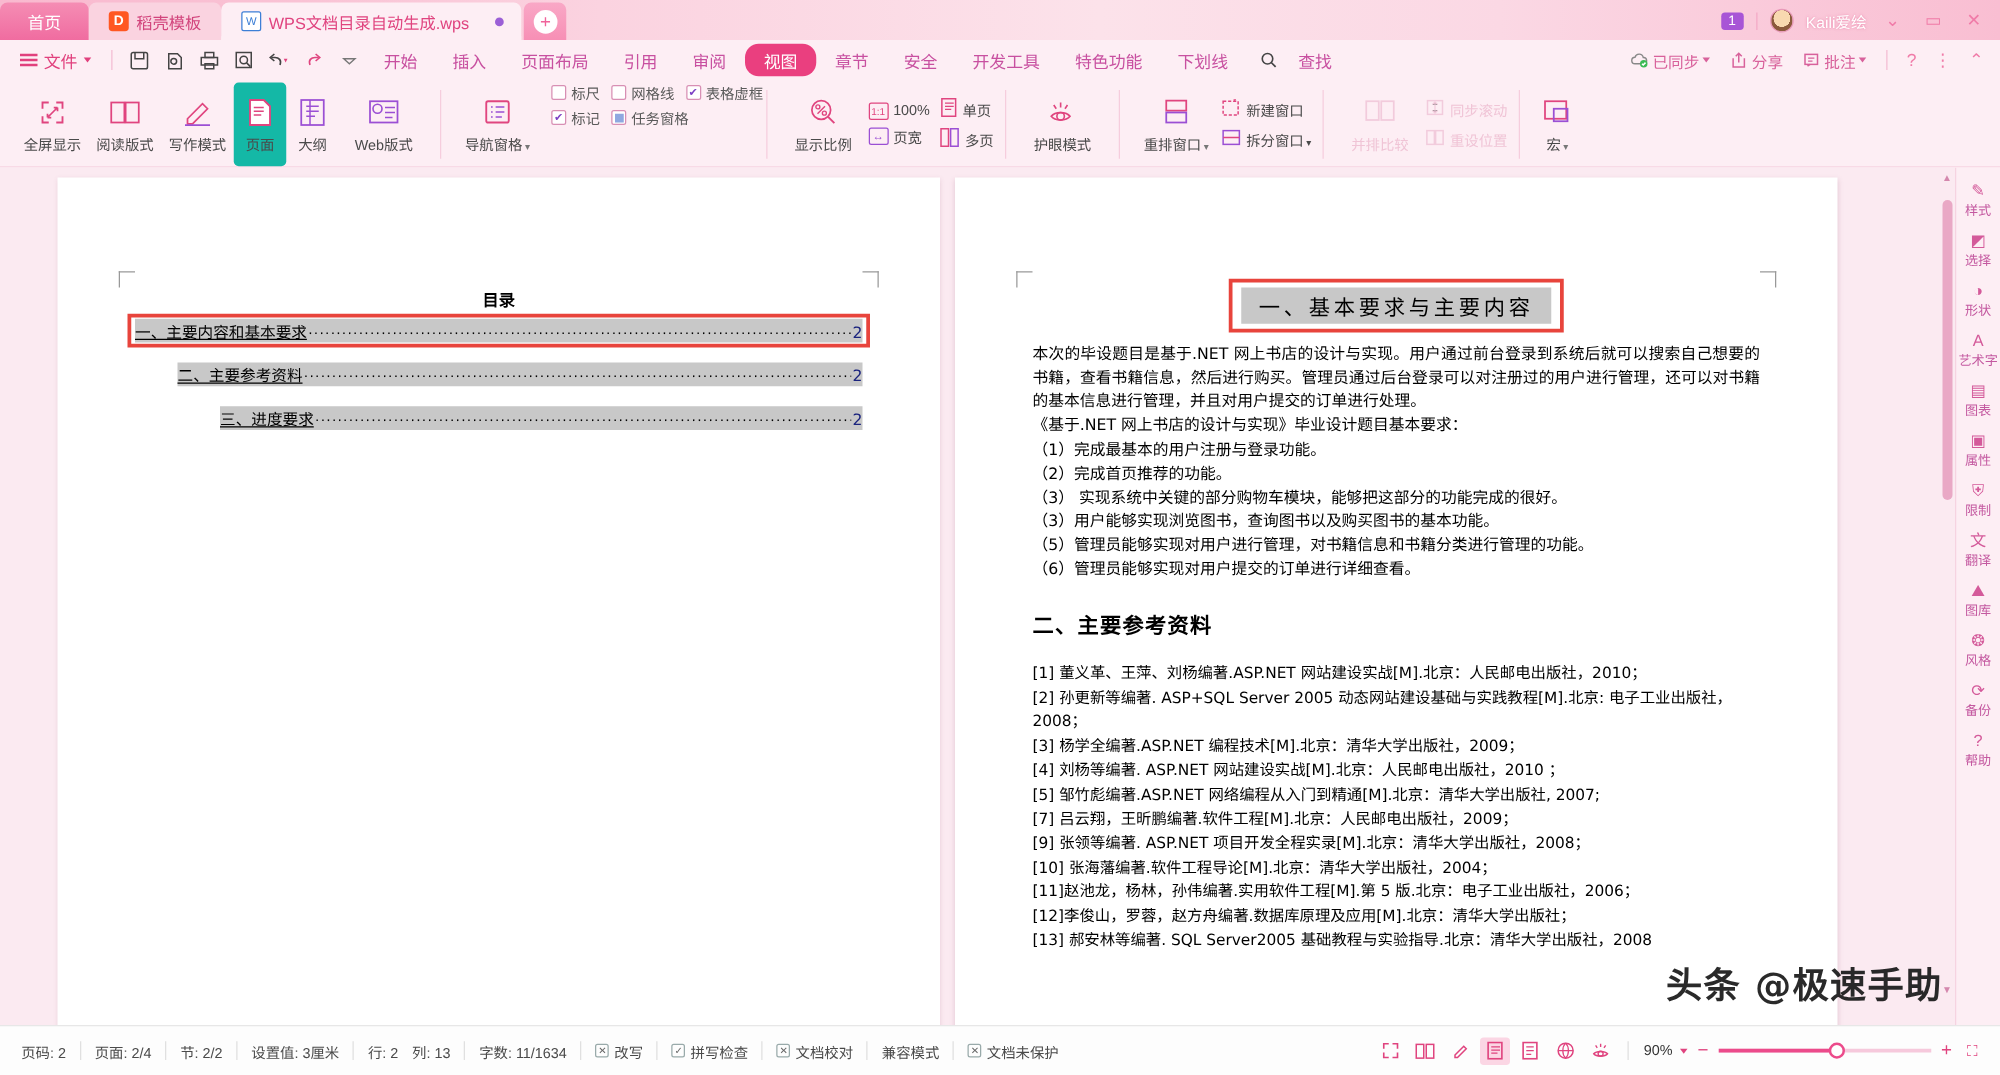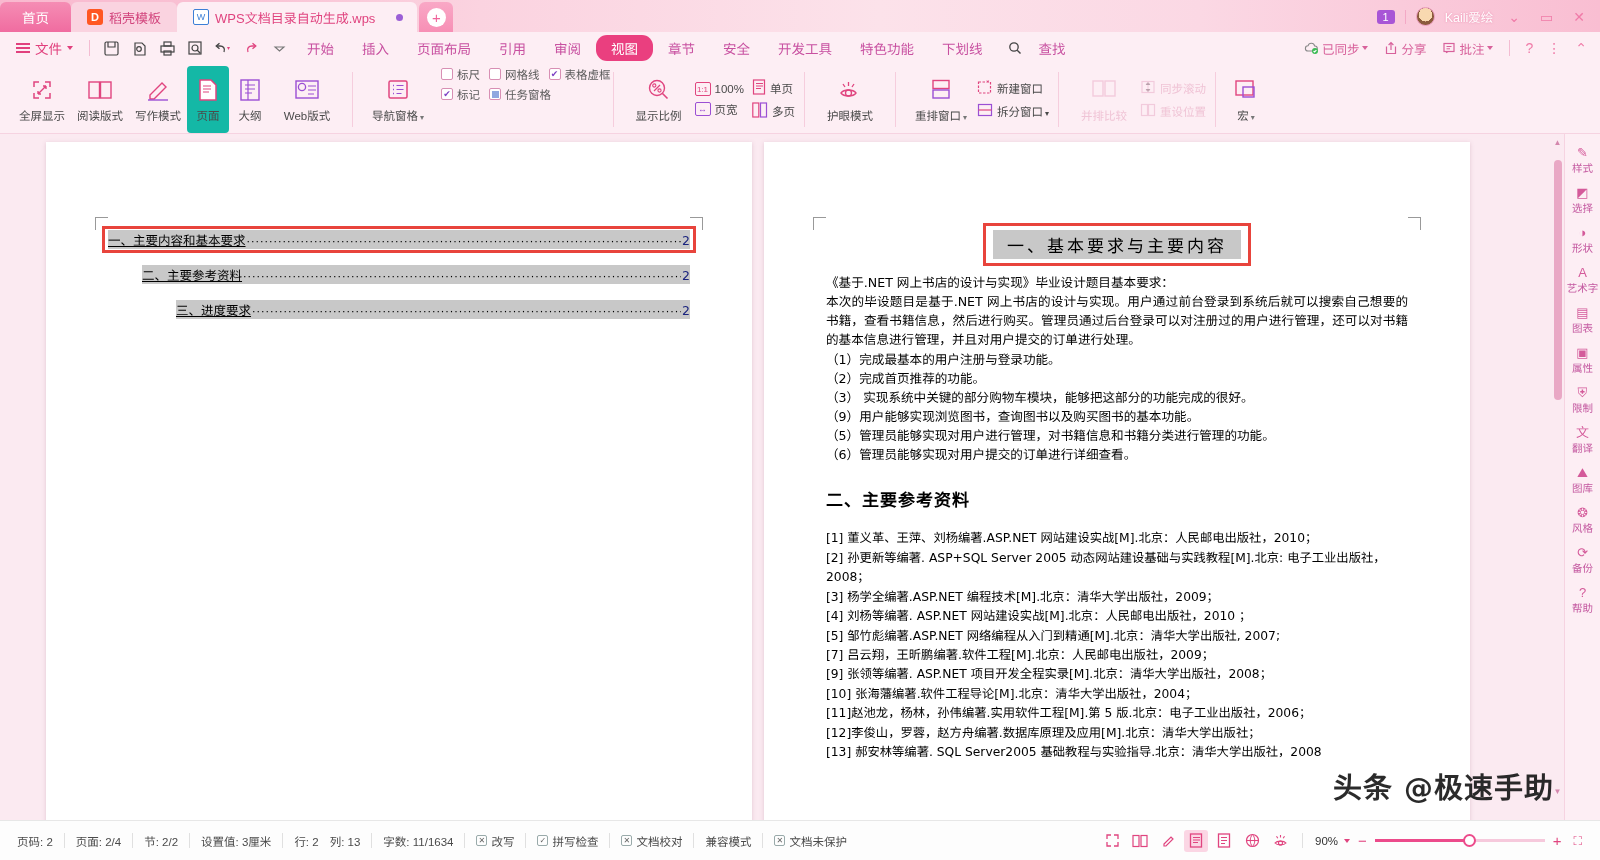--- a/index.html
+++ b/index.html
@@ -607,20 +607,21 @@
 
 <div class="work">
 
   <div class="pages">
 
     <div class="page left">
       <div class="crop tl" style="left:49px;top:75px"></div>
       <div class="crop tr" style="right:49px;top:75px"></div>
 
       <div class="doc-inner">
+        <div class="toc-title">目录</div>
 
         <div style="position:relative">
           <div class="toc-row i1">
             <span class="t">一、主要内容和基本要求</span>
             <span class="dots">·······································································································································</span>
             <span class="pn">2</span>
             <span class="toc-hl"></span>
           </div>
         </div>
 
@@ -641,26 +642,26 @@
     <div class="page right">
       <div class="crop tl" style="left:49px;top:75px"></div>
       <div class="crop tr" style="right:49px;top:75px"></div>
 
       <div class="doc-inner">
         <div class="h1-box">
           <span class="h1-text">一、基本要求与主要内容</span>
           <span class="h1-hl"></span>
         </div>
 
+        <p class="para">本次的毕设题目是基于.NET 网上书店的设计与实现。用户通过前台登录到系统后就可以搜索自己想要的书籍，查看书籍信息，然后进行购买。管理员通过后台登录可以对注册过的用户进行管理，还可以对书籍的基本信息进行管理，并且对用户提交的订单进行处理。</p>
         <p class="para">《基于.NET 网上书店的设计与实现》毕业设计题目基本要求：</p>
-        <p class="para">本次的毕设题目是基于.NET 网上书店的设计与实现。用户通过前台登录到系统后就可以搜索自己想要的书籍，查看书籍信息，然后进行购买。管理员通过后台登录可以对注册过的用户进行管理，还可以对书籍的基本信息进行管理，并且对用户提交的订单进行处理。</p>
         <p class="para">（1）完成最基本的用户注册与登录功能。</p>
         <p class="para">（2）完成首页推荐的功能。</p>
         <p class="para">（3） 实现系统中关键的部分购物车模块，能够把这部分的功能完成的很好。</p>
-        <p class="para">（9）用户能够实现浏览图书，查询图书以及购买图书的基本功能。</p>
+        <p class="para">（3）用户能够实现浏览图书，查询图书以及购买图书的基本功能。</p>
         <p class="para">（5）管理员能够实现对用户进行管理，对书籍信息和书籍分类进行管理的功能。</p>
         <p class="para">（6）管理员能够实现对用户提交的订单进行详细查看。</p>
 
         <div class="h2">二、主要参考资料</div>
 
         <p class="ref">[1] 董义革、王萍、刘杨编著.ASP.NET 网站建设实战[M].北京：人民邮电出版社，2010；</p>
         <p class="ref">[2] 孙更新等编著. ASP+SQL Server 2005 动态网站建设基础与实践教程[M].北京: 电子工业出版社，2008；</p>
         <p class="ref">[3] 杨学全编著.ASP.NET 编程技术[M].北京：清华大学出版社，2009；</p>
         <p class="ref">[4] 刘杨等编著. ASP.NET 网站建设实战[M].北京：人民邮电出版社，2010 ；</p>
         <p class="ref">[5] 邹竹彪编著.ASP.NET 网络编程从入门到精通[M].北京：清华大学出版社, 2007;</p>

